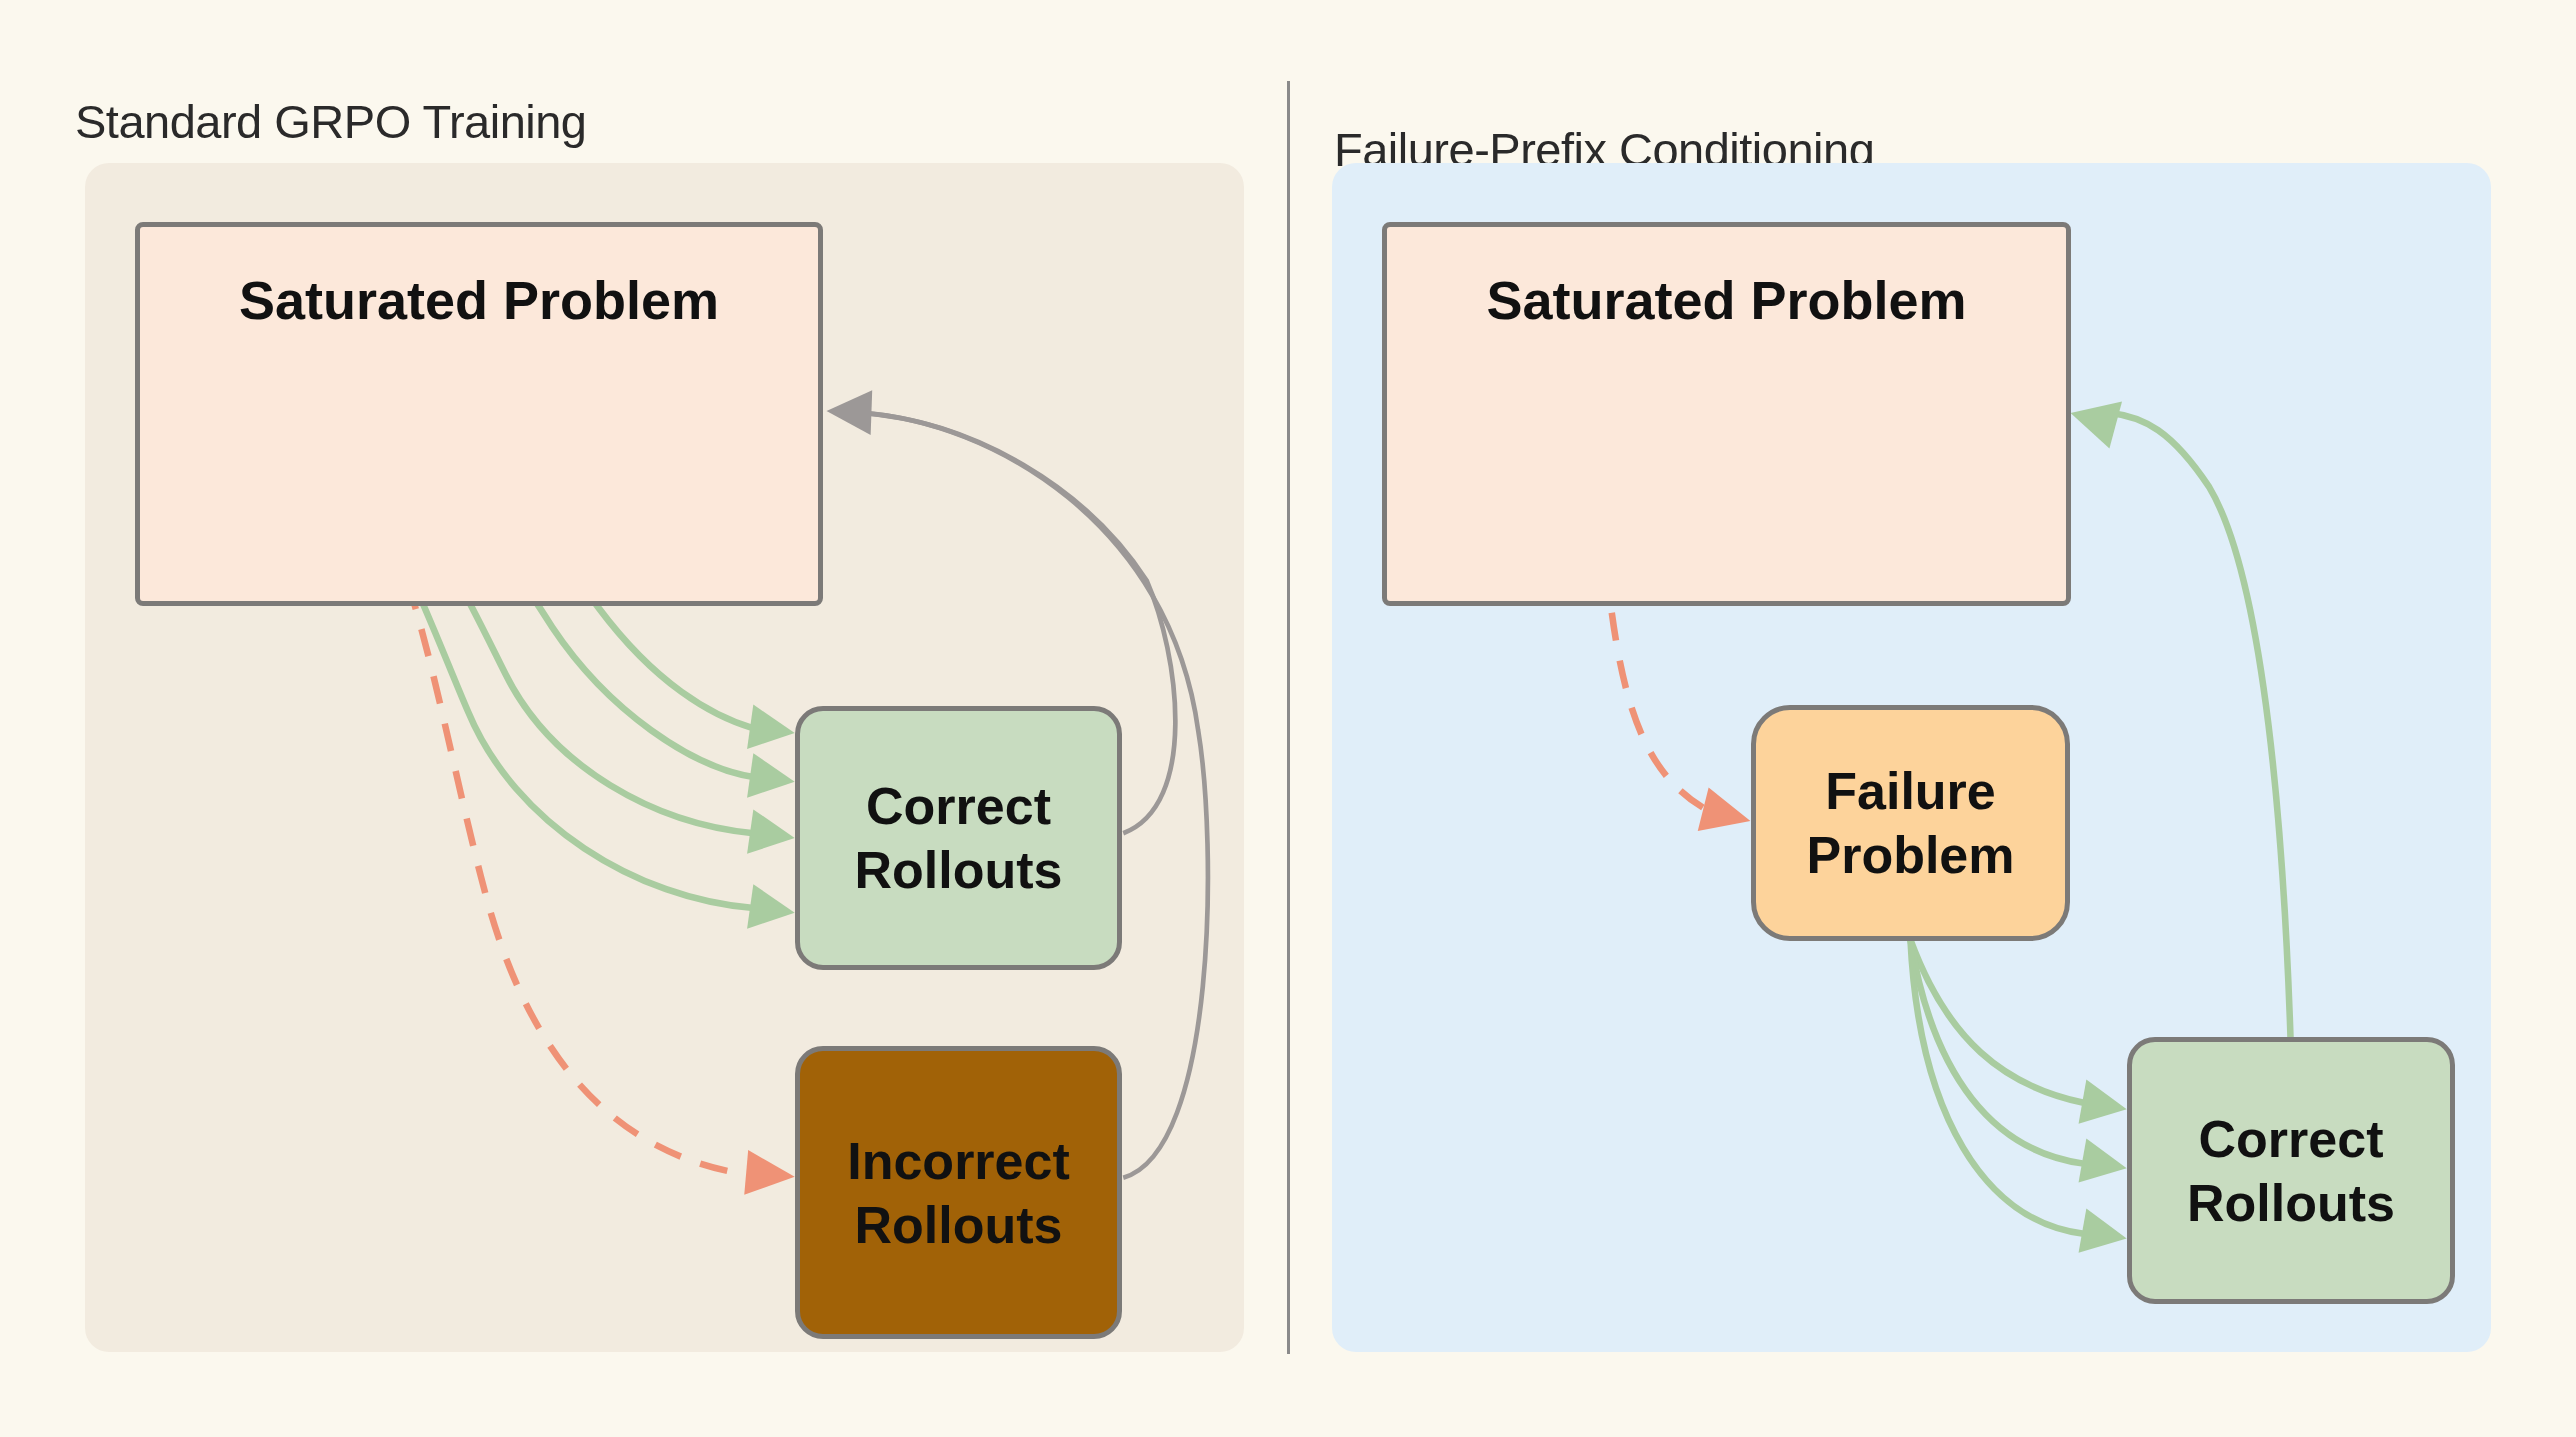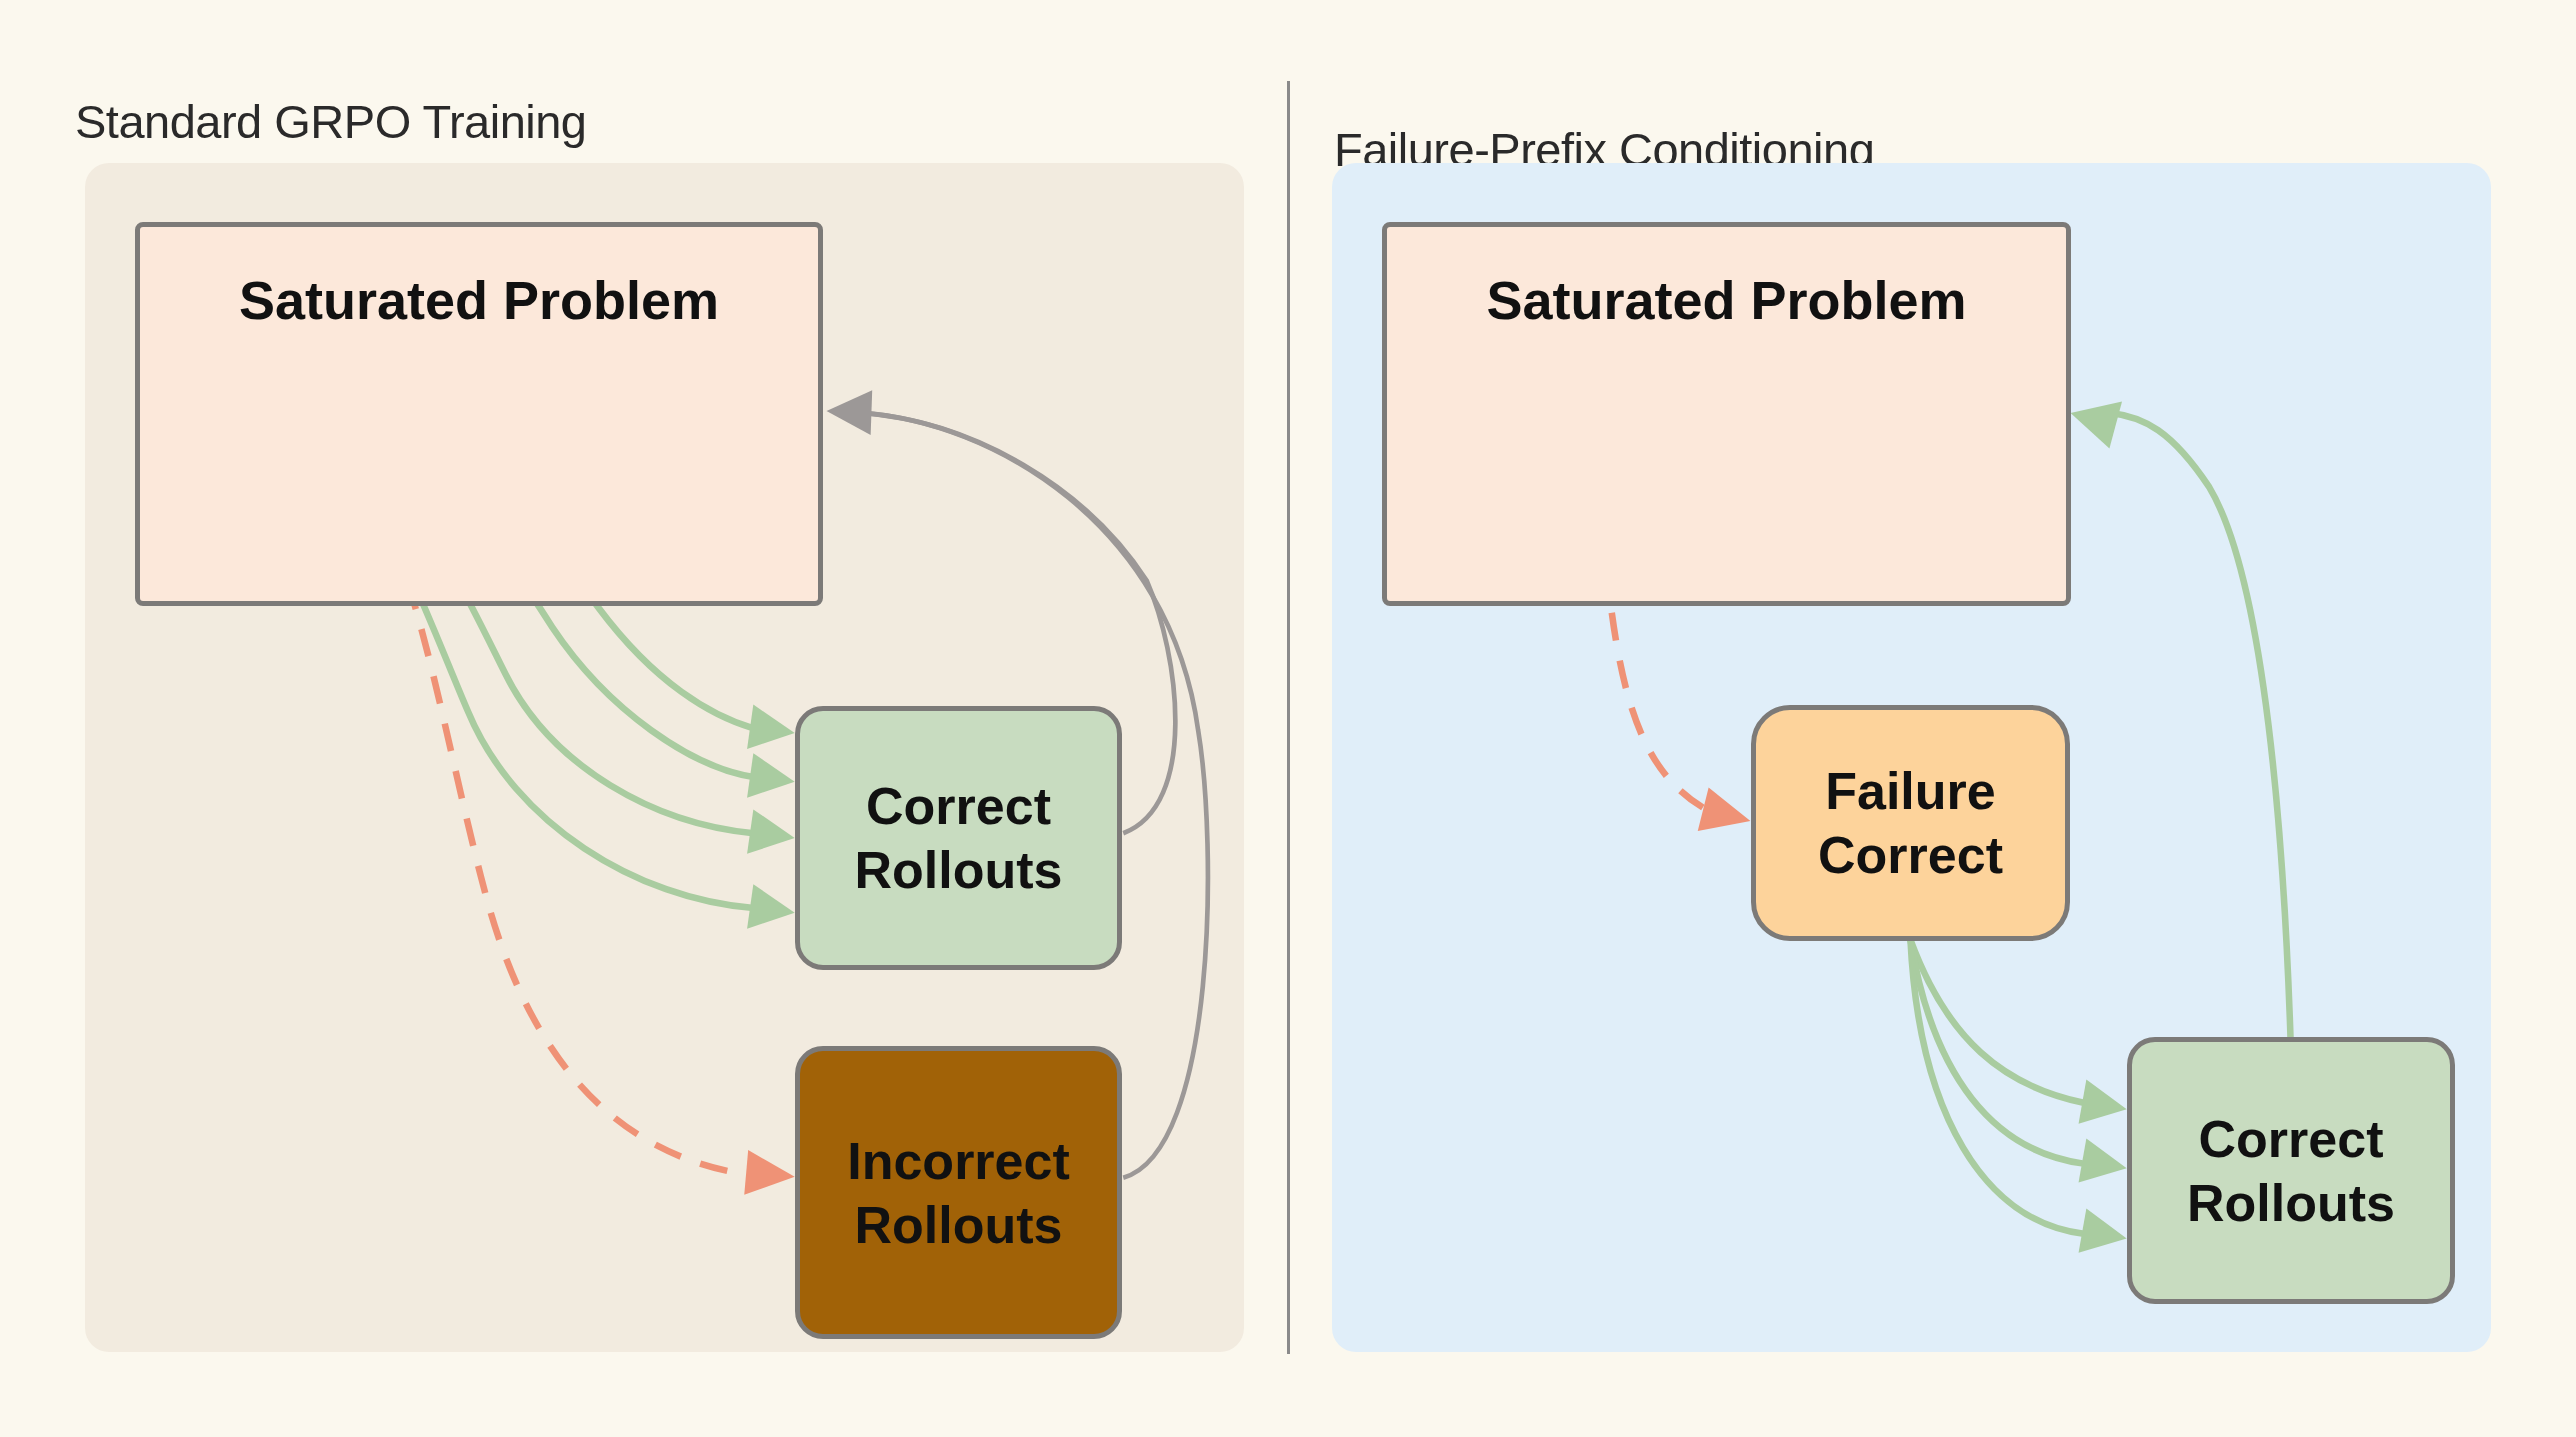--- a/index.html
+++ b/index.html
@@ -93,21 +93,21 @@
 <div class="node" id="n-left-incorrect" style="left: 795px; top: 1046px; width: 327px; height: 293px; background: #a16207; border-color: rgb(124, 122, 120);">
   <span class="lbl">Incorrect
 Rollouts</span>
 </div>
 
 <div class="node big" id="n-right-sat" style="left: 1382px; top: 222px; width: 689px; height: 384px; background: rgb(252, 232, 218); border-color: rgb(124, 122, 120);">
   <span class="lbl">Saturated Problem</span>
 </div>
 <div class="node" id="n-right-failure" style="left: 1751px; top: 705px; width: 319px; height: 236px; border-radius: 39px; background: rgb(253, 211, 155); border-color: rgb(124, 122, 120);">
   <span class="lbl">Failure
-Correct</span>
+Problem</span>
 </div>
 <div class="node" id="n-right-correct" style="left: 2127px; top: 1037px; width: 328px; height: 267px; background: rgb(200, 220, 192); border-color: rgb(124, 122, 120);">
   <span class="lbl">Correct
 Rollouts</span>
 </div>
 
 <svg class="diagram" id="edges-top" viewBox="0 0 2752 1536"></svg>
 
 
 </body></html>

